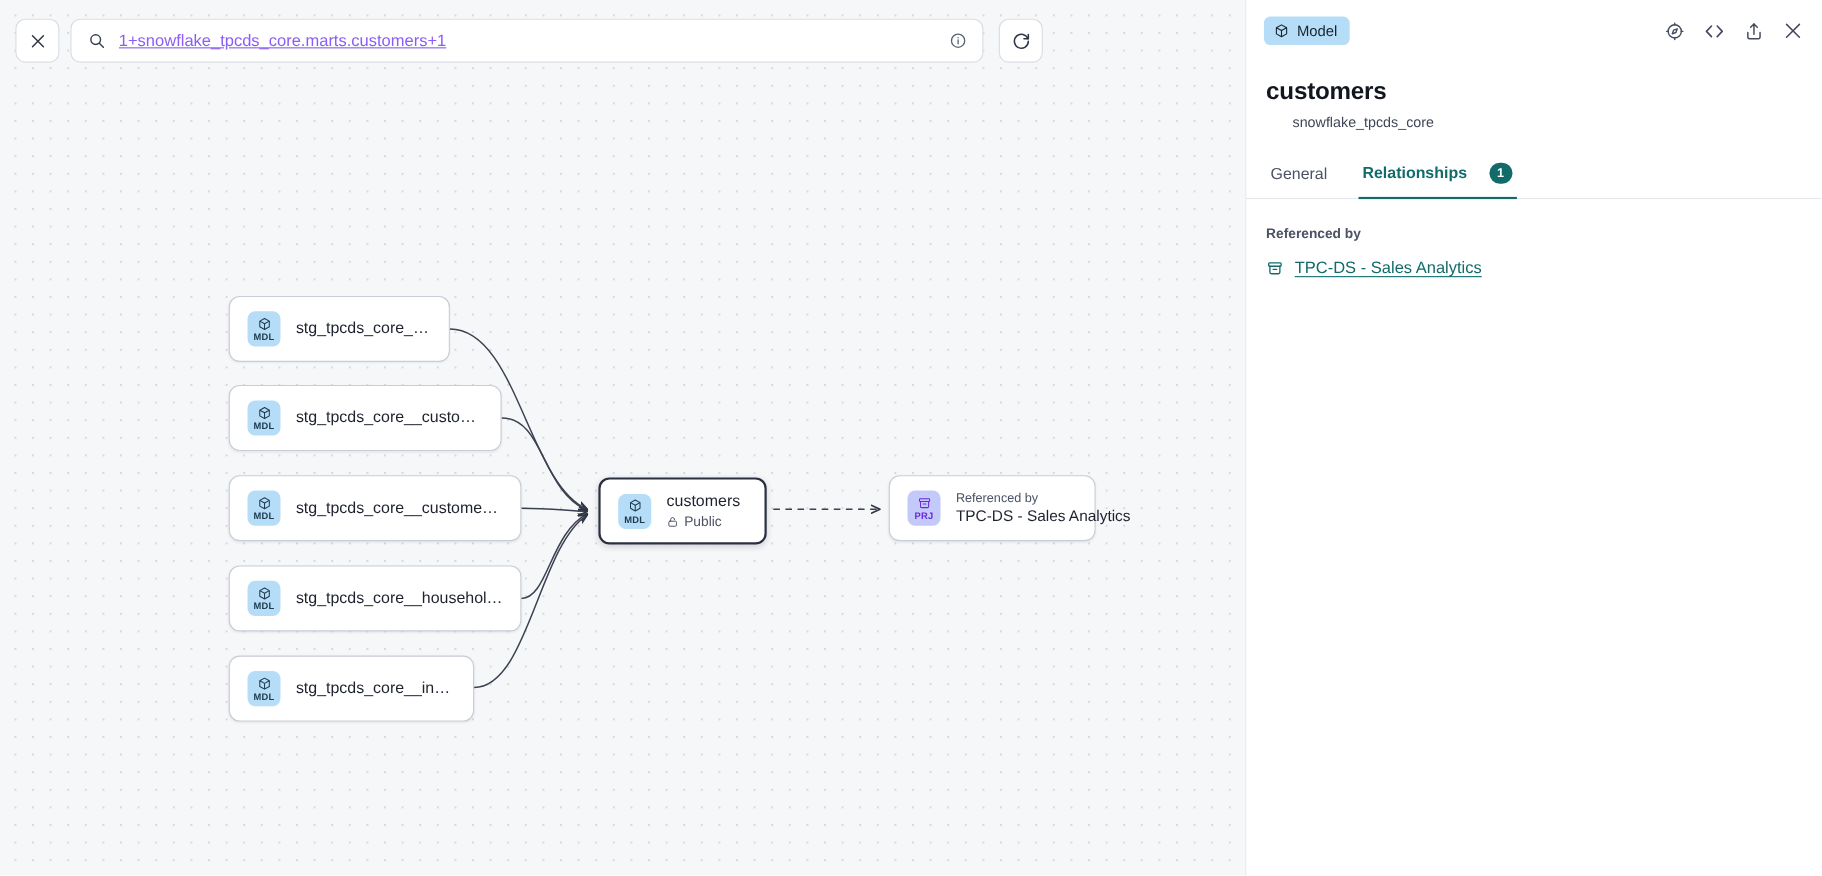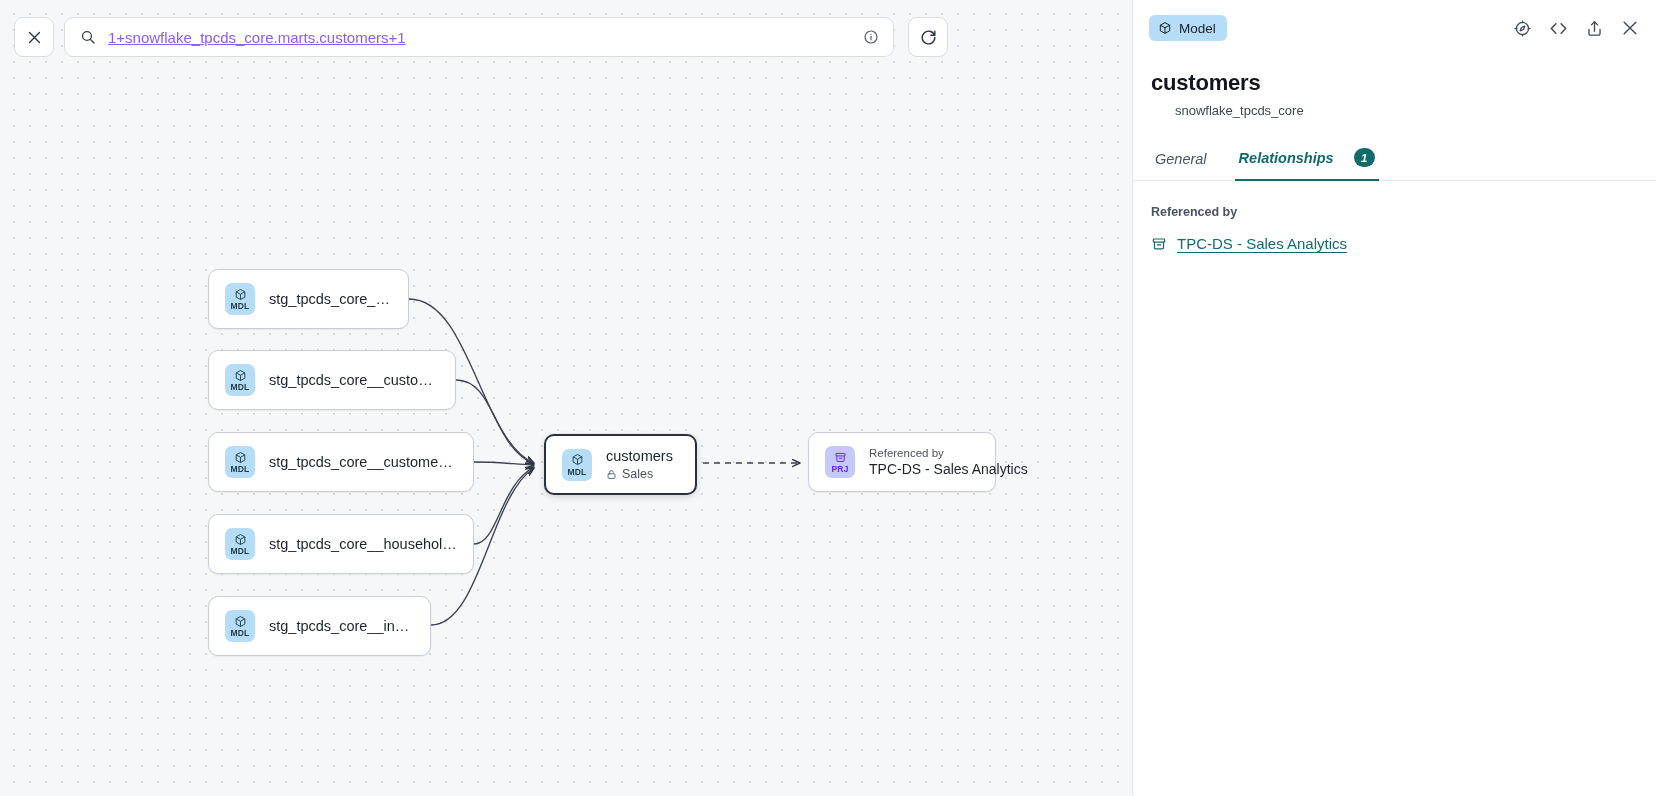--- a/index.html
+++ b/index.html
@@ -125,21 +125,21 @@
 
   .tabs {
     margin-top: 22px; padding: 0 18px;
     display: flex; align-items: flex-end; gap: 24px;
     border-bottom: 1px solid #e4e7ec;
   }
   .tab {
     padding: 8px 4px 12px 4px;
     font-size: 14.5px; color: #4b5263; cursor: pointer;
     display: flex; align-items: center; gap: 10px;
-    border-bottom: 2px solid transparent; margin-bottom: -1px; font-style: italic;
+    border-bottom: 2px solid transparent; margin-bottom: -1px;
   }
   .tab.active { color: #126b6b; font-weight: 700; border-bottom-color: #126b6b; gap: 20px; }
   .tab-badge {
     background: #126b6b; color: #ffffff; font-size: 11.5px; font-weight: 700;
     min-width: 21px; height: 19px; border-radius: 10px;
     display: flex; align-items: center; justify-content: center; padding: 0 6px;
   }
 
   .panel-section { padding: 24px 18px 0 18px; }
   .section-label { font-size: 12.5px; font-weight: 700; color: #4b5263; }
@@ -298,21 +298,21 @@
           </span>
           <span class="btxt">MDL</span>
         </div>
         <div class="node-body">
           <div class="node-title">customers</div>
           <div class="node-sub">
             <svg width="11" height="11" viewBox="0 0 24 24" fill="none" stroke="#4b5263" stroke-width="1.9" stroke-linecap="round" stroke-linejoin="round">
               <rect x="4.5" y="10.5" width="15" height="10" rx="2"></rect>
                 <path d="M8 10.5V7.4a4 4 0 0 1 8 0"></path>
             </svg>
-            <span>Sales</span>
+            <span>Public</span>
           </div>
         </div>
       </div>
 
       <div class="node" style="left:808px; top:432px; width:188px; height:60px;">
         <div class="badge prj">
           <span class="bico">
             <svg width="13" height="13" viewBox="0 0 24 24" fill="none" stroke="currentColor" stroke-width="1.8" stroke-linejoin="round" stroke-linecap="round">
               <rect x="3.5" y="4.5" width="17" height="4.6" rx="1.3"></rect>
               <path d="M5.2 9.1v8.2a2 2 0 0 0 2 2h9.6a2 2 0 0 0 2-2V9.1"></path>

